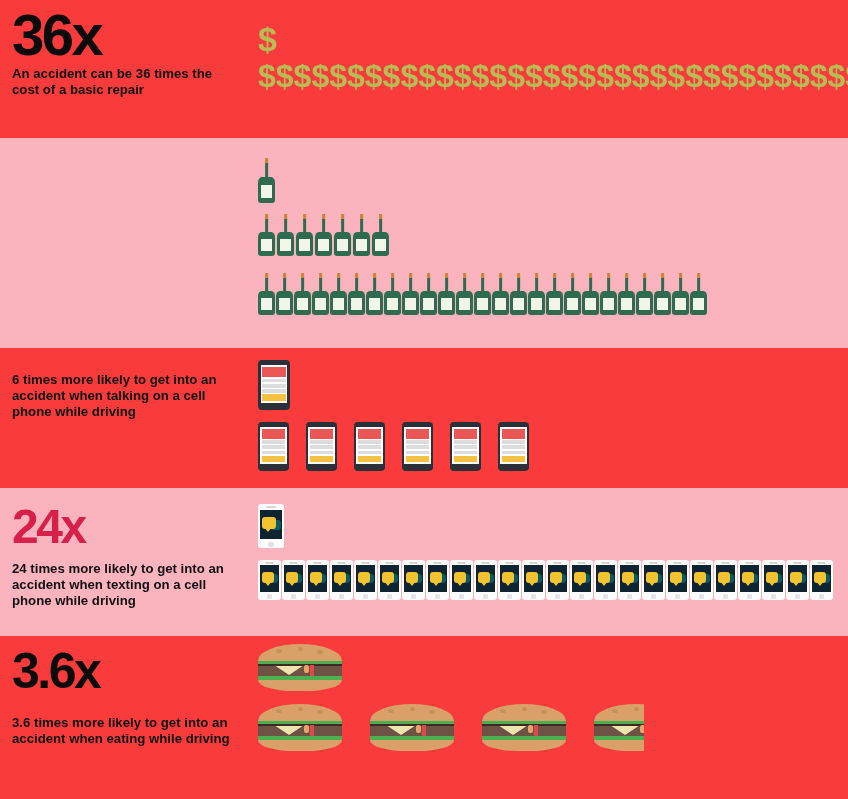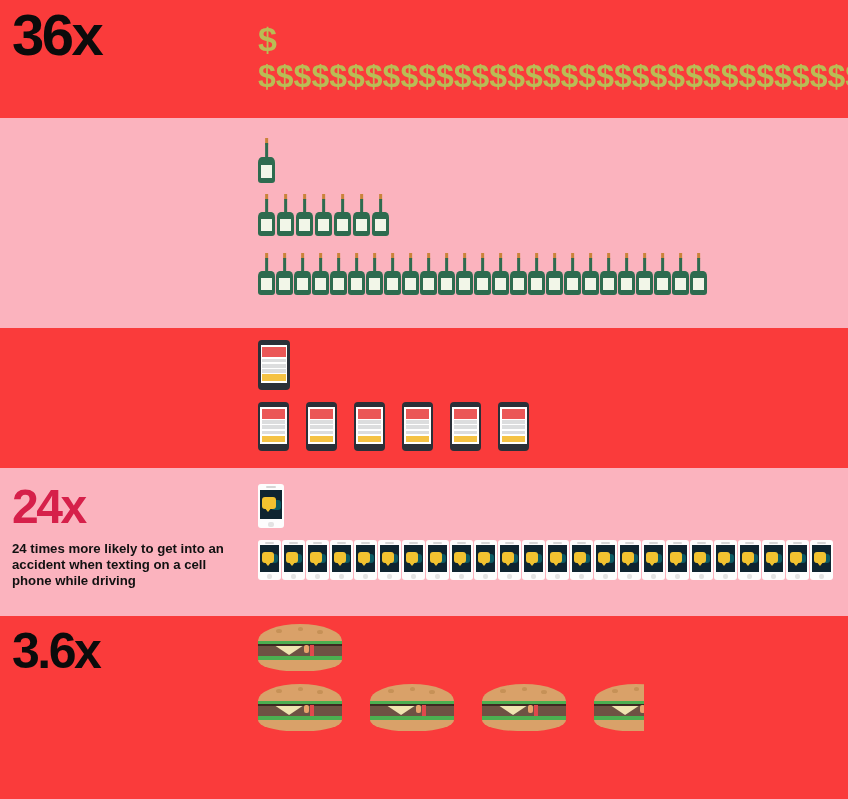--- a/index.html
+++ b/index.html
@@ -164,23 +164,24 @@
   }
   .burger .seed {
     position: absolute; background: #C69157; border-radius: 50%;
   }
 </style>
 </head>
 <body>
 
 <div id="infographic">
 
-  <div class="section sec-red" id="sec-cost" style="height:118px">
+  <div class="section sec-red" id="sec-cost" style="height:138px">
     <div class="left-col" style="top:10px">
       <div class="big-num num-dark" style="font-size:58px">36x</div>
+      <div class="caption" style="margin-top:6px">An accident can be 36 times the cost of a basic repair</div>
     </div>
     <div class="icons-col">
       <div class="key-icon" style="top:22px;left:0">
         <span class="dollar" style="font-size:34px">$</span>
       </div>
       <div class="icon-row" id="row-dollars" style="top: 60px; left: 0px; width: 590px; justify-content: space-between;">
           <span class="dollar" style="font-size: 32px;">$</span>
           <span class="dollar" style="font-size: 32px;">$</span>
           <span class="dollar" style="font-size: 32px;">$</span>
           <span class="dollar" style="font-size: 32px;">$</span>
@@ -424,20 +425,21 @@
             <span class="neck" style="top:5px;height:17px"></span>
             <span class="body" style="height:24px"></span>
             <span class="label" style="bottom:5px;height:12px"></span>
           </span>
         </div>
     </div>
   </div>
 
   <div class="section sec-red" id="sec-talking" style="height:140px">
     <div class="left-col" style="top:14px">
+      <div class="caption" style="margin-top:10px">6 times more likely to get into an accident when talking on a cell phone while driving</div>
     </div>
     <div class="icons-col">
       <div class="key-icon" style="top:12px;left:0">
         <span class="phone-dark" style="width:32px;height:50px">
           <span class="screen">
             <span class="bar-red"></span>
             <span class="bar-gray"></span>
             <span class="bar-gray"></span>
             <span class="bar-gray"></span>
             <span class="bar-yellow"></span>
@@ -712,20 +714,21 @@
             </span>
             <span class="home"></span>
           </span>
         </div>
     </div>
   </div>
 
   <div class="section sec-red" id="sec-eating" style="height:183px">
     <div class="left-col" style="top:14px">
       <div class="big-num num-dark" style="font-size:50px">3.6x</div>
+      <div class="caption" style="margin-top:22px">3.6 times more likely to get into an accident when eating while driving</div>
     </div>
     <div class="icons-col">
       <div class="key-icon" style="top:8px;left:0"><span class="burger" style="width: 84px; height: 47px;"><span class="inner" style="width: 84px;">
               <span class="bun-top"></span>
               <span class="bun-bottom"></span>
               <span class="lettuce-top"></span>
               <span class="patty"></span>
               <span class="patty-line-a"></span>
               <span class="patty-line-b"></span>
               <span class="cheese"></span>

